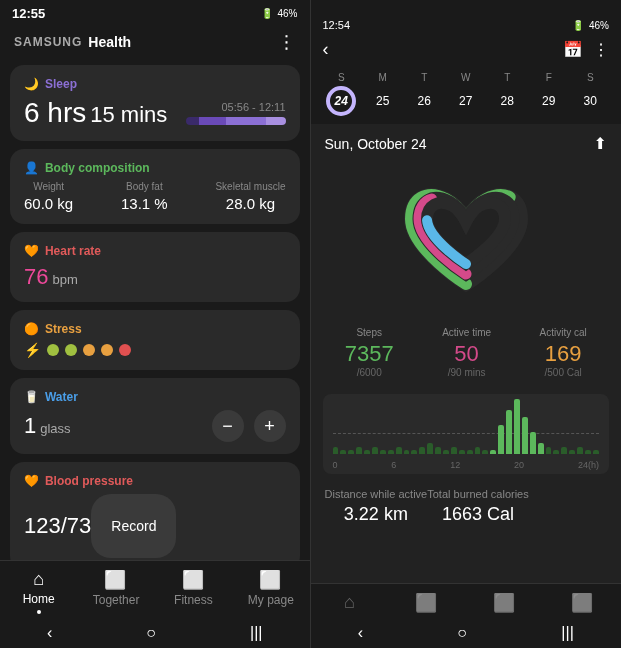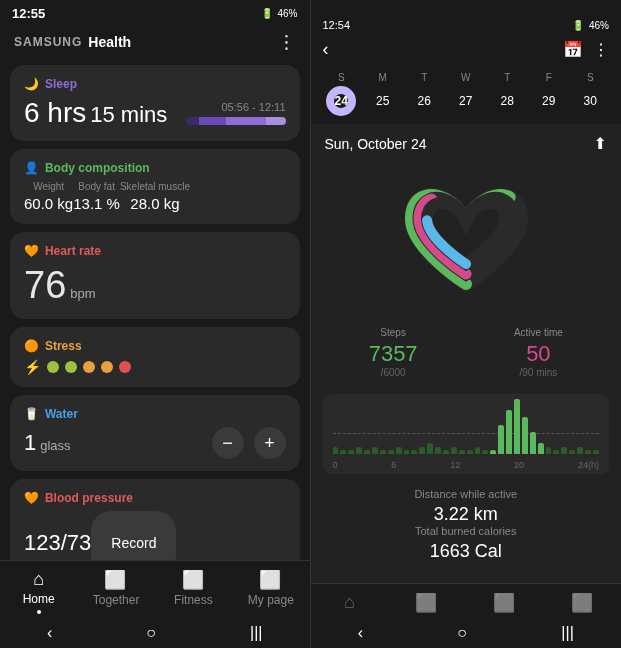--- a/index.html
+++ b/index.html
@@ -140,44 +140,44 @@
       width: 100px;
     }
 
     .sleep-seg-1 { background: #3a2a6a; flex: 1; }
     .sleep-seg-2 { background: #6a4ab8; flex: 2; }
     .sleep-seg-3 { background: #8b6fd4; flex: 3; }
     .sleep-seg-4 { background: #a88fe0; flex: 1.5; }
 
     .body-stats {
       display: flex;
-      justify-content: flex-start;
+      justify-content: space-between;
       margin-top: 1px;
     }
 
     .stat-item {
       text-align: center;
     }
 
     .stat-label {
       font-size: 10px;
       color: #888;
       margin-bottom: 3px;
     }
 
     .stat-value {
       font-size: 15px;
       color: #fff;
       font-weight: 500;
     }
 
     .heart-rate-val {
-      font-size: 38px;
+      font-size: 22px;
       font-weight: 300;
-      color: #e5e5e5;
+      color: #ec4899;
     }
 
     .hr-unit {
       font-size: 13px;
       color: #aaa;
     }
 
     .stress-dots {
       display: flex;
       gap: 6px;
@@ -385,21 +385,22 @@
       width: 30px;
       height: 30px;
       border-radius: 50%;
       display: flex;
       align-items: center;
       justify-content: center;
       position: relative;
     }
 
     .day-icon-wrap.active {
-      border: 8px solid #c4b5fd;
+      border: 4px solid #c4b5fd;
+      font-style: italic;
     }
 
     .day-num {
       font-size: 12px;
       color: #fff;
     }
 
     .day-num.today {
       color: #fff;
       font-weight: bold;
@@ -524,21 +525,20 @@
       right: 10px;
       border-top: 1px dashed #555;
       bottom: 40px;
     }
 
     
     .metrics-row {
       display: flex;
       justify-content: flex-start;
       padding: 4px 14px 10px;
-      flex-direction: column;
     }
 
     .metric-item {
       text-align: center;
     }
 
     .metric-title {
       font-size: 11px;
       color: #888;
       margin-bottom: 4px;
@@ -811,20 +811,25 @@
       <div class="stat-col">
         <div class="stat-title">Steps</div>
         <div class="stat-big green">7357</div>
         <div class="stat-sub">/6000</div>
       </div>
       <div class="stat-col">
         <div class="stat-title">Active time</div>
         <div class="stat-big pink">50</div>
         <div class="stat-sub">/90 mins</div>
       </div>
+      <div class="stat-col">
+        <div class="stat-title">Activity cal</div>
+        <div class="stat-big orange">169</div>
+        <div class="stat-sub">/500 Cal</div>
+      </div>
     </div>
 
     <div class="chart-area">
       <div class="chart-dotted-line"></div>
       <div class="chart-bars" id="chart-bars-container">
       <div class="bar" style="height: 13.3333%; background: rgb(42, 92, 42);"></div>
           <div class="bar" style="height: 6.66667%; background: rgb(42, 92, 42);"></div>
           <div class="bar" style="height: 6.66667%; background: rgb(42, 92, 42);"></div>
           <div class="bar" style="height: 13.3333%; background: rgb(42, 92, 42);"></div>
           <div class="bar" style="height: 6.66667%; background: rgb(42, 92, 42);"></div>

